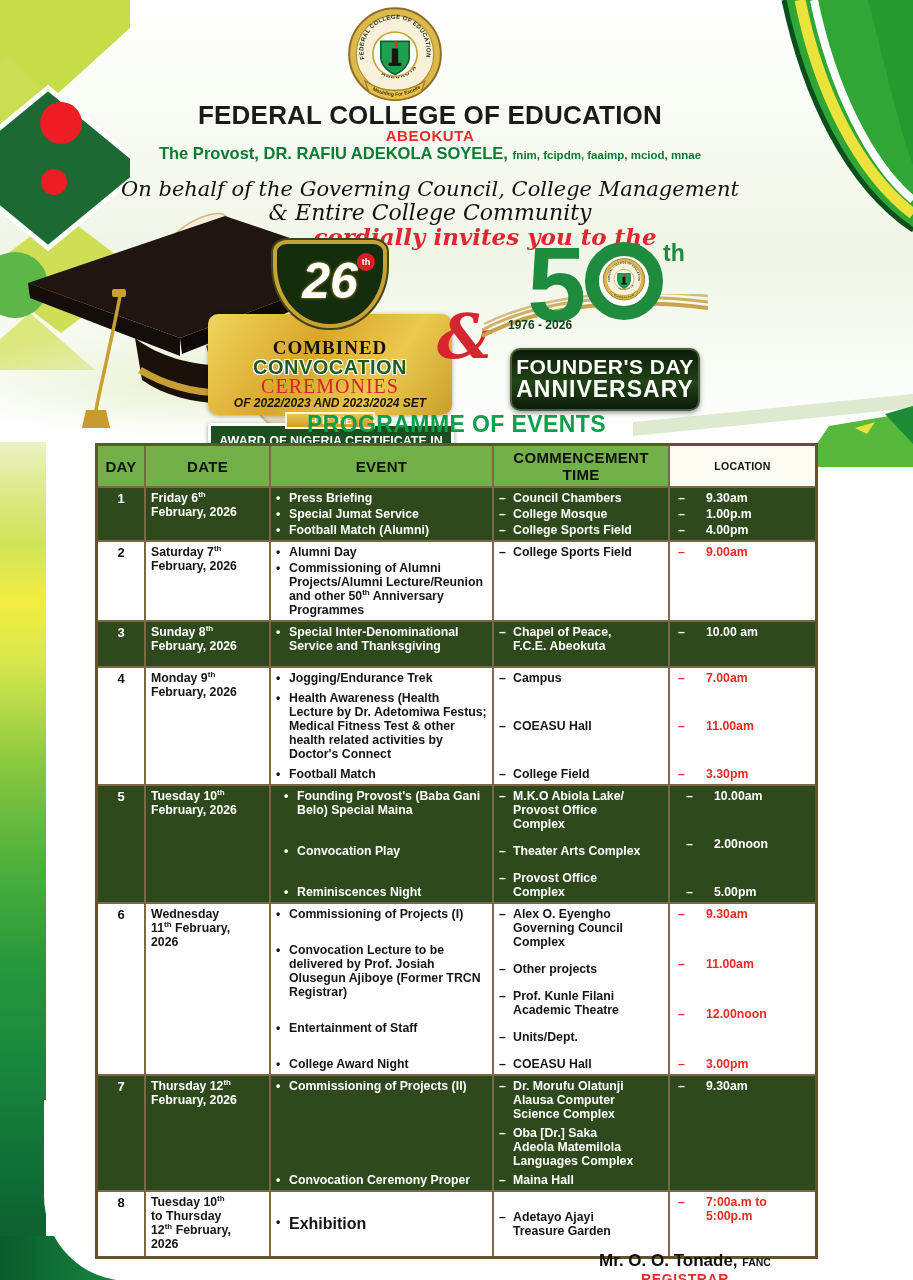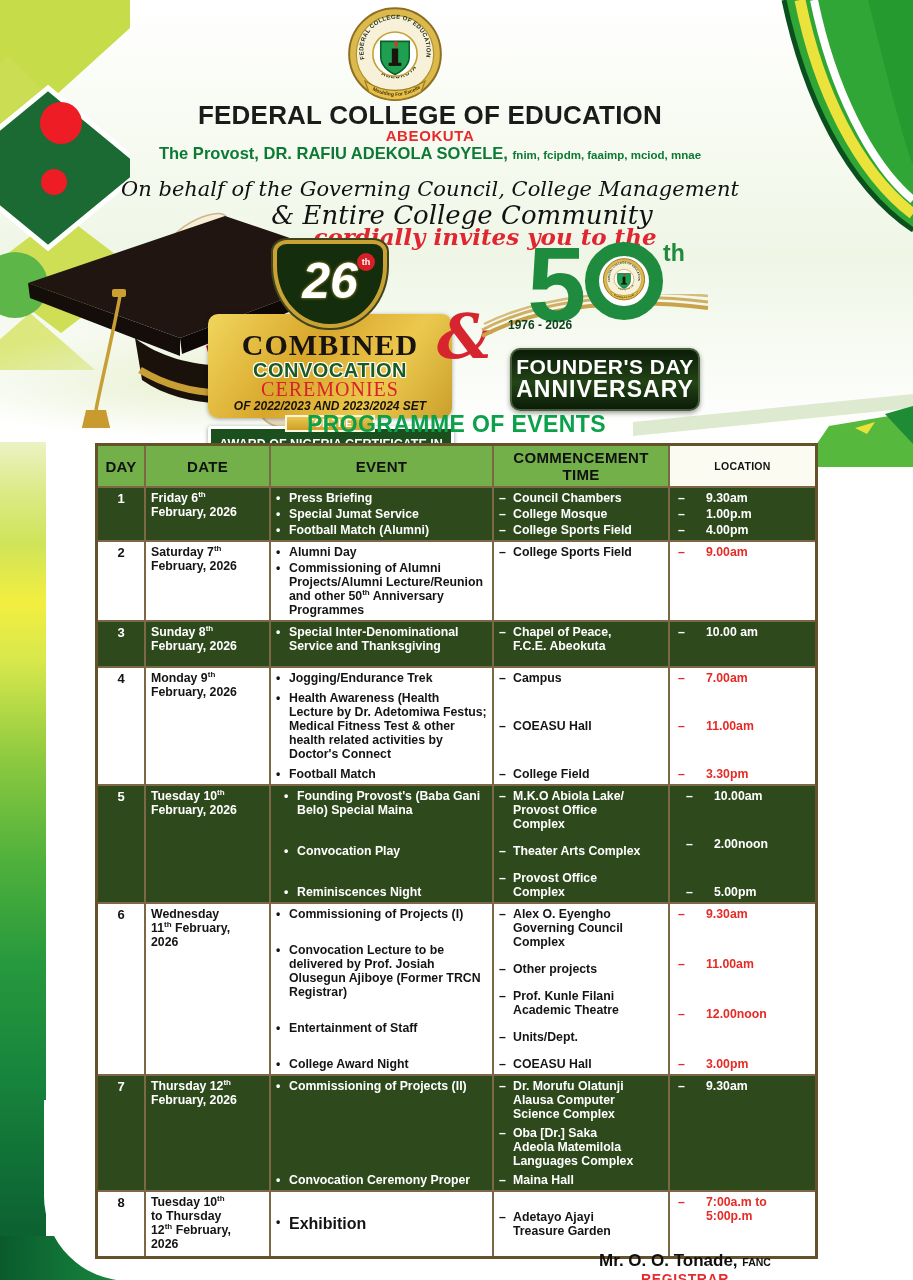--- a/index.html
+++ b/index.html
@@ -25,38 +25,38 @@
   
   .hdr{position:absolute;left:0;width:860px;text-align:center;z-index:5;}
   .seal-main{position:absolute;left:346px;top:5px;width:98px;height:106px;z-index:5;}
   .college{top:100px;font-size:26px;font-weight:800;color:#1b1b1b;letter-spacing:.2px;}
   .city{top:127px;font-size:15px;font-weight:800;color:#e72b2d;letter-spacing:.6px;}
   .provost{top:144px;font-size:16.5px;font-weight:800;color:#0c7a33;}
   .provost .pt{font-size:11.5px;}
   .quals{top:164px;font-size:12.5px;font-weight:800;color:#17592a;}
   .script{font-family:"DejaVu Serif",serif;font-style:italic;color:#121212;}
   .behalf1{top:177px;font-size:21px;}
-  .behalf2{top:200px;font-size:26px;padding-left:32px;}
+  .behalf2{top:200px;font-size:22px;}
   .invite{top:223px;left:60px;width:850px;font-size:23px;font-weight:700;color:#e02630;
     font-family:"DejaVu Serif",serif;font-style:italic;}
 
   
   .badge26{position:absolute;left:208px;top:240px;width:244px;z-index:6;text-align:center;}
   .shield{position:relative;width:106px;height:80px;margin:0 auto;background:#142e0d;
     border:4px solid #c9a233;border-radius:14px 14px 56px 56px/12px 12px 62px 62px;z-index:3;
     box-shadow:0 0 0 2px #41441c;}
   .shield .n26{font-size:50px;font-weight:900;font-style:italic;color:#fff;line-height:74px;
     text-shadow:0 0 3px #caa233;}
   .shield .ord{position:absolute;right:8px;top:9px;width:18px;height:18px;border-radius:50%;
     background:#d81f26;color:#fff;font-size:9px;font-weight:800;line-height:18px;font-style:normal;}
   .goldbox{position:relative;margin-top:-14px;padding:16px 6px 4px;border-radius:10px;z-index:2;
     background:linear-gradient(125deg,#f1d65c 0%,#d8a62b 40%,#ecc94e 70%,#c99f2b 100%);
     box-shadow:0 1px 4px rgba(0,0,0,.35);}
-  .combined{font-family:"Liberation Serif",serif;font-size:30px;font-weight:900;color:#171310;
-    letter-spacing:1px;line-height:1;}
+  .combined{font-family:"Liberation Serif",serif;font-size:19px;font-weight:900;color:#171310;
+    letter-spacing:1px;line-height:1;margin-top:8px;}
   .convocation{font-size:20px;font-weight:900;color:#1d5a20;line-height:1.02;letter-spacing:.5px;
     text-shadow:-1px -1px 0 #fff,1px -1px 0 #fff,-1px 1px 0 #fff,1px 1px 0 #fff;}
   .ceremonies{font-family:"Liberation Serif",serif;font-size:20px;font-weight:400;color:#d8212a;
     line-height:.95;letter-spacing:1px;}
   .setline{font-size:12px;font-weight:800;font-style:italic;color:#181309;line-height:1.25;}
   .fortab{position:relative;z-index:4;width:86px;margin:-3px auto -6px;padding:1px 0;
     background:linear-gradient(#e8c84e,#cf9f27);border:2px solid #fdf5dd;color:#fff;
     font-size:10px;font-weight:800;}
   .awardbox{position:relative;z-index:3;width:232px;margin:0 auto;padding:8px 4px 4px;
     background:#1c4f1e;border:3px solid #fff;border-radius:3px;color:#fff;font-size:12.5px;

